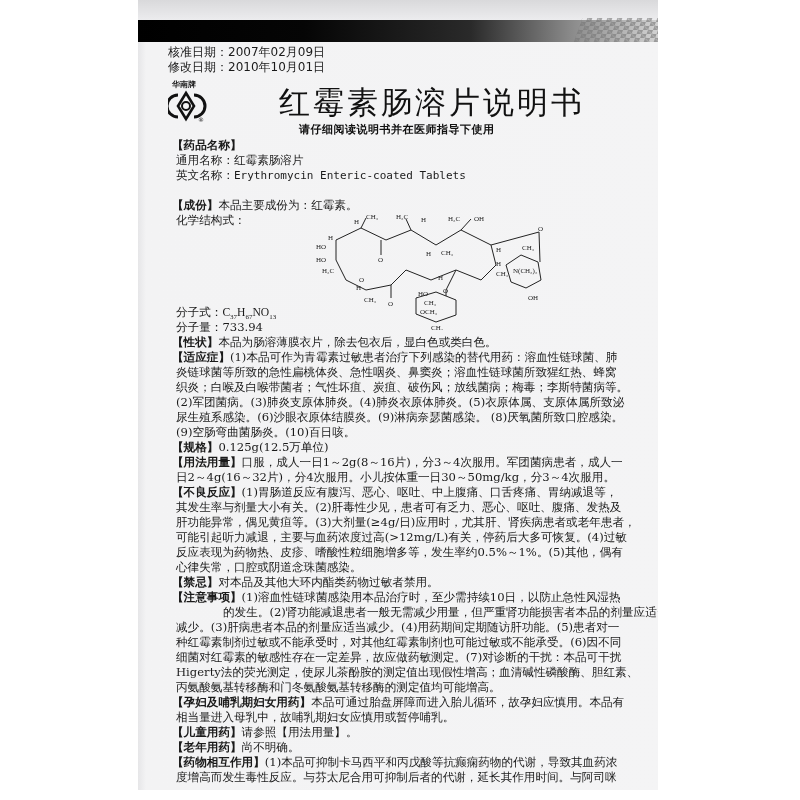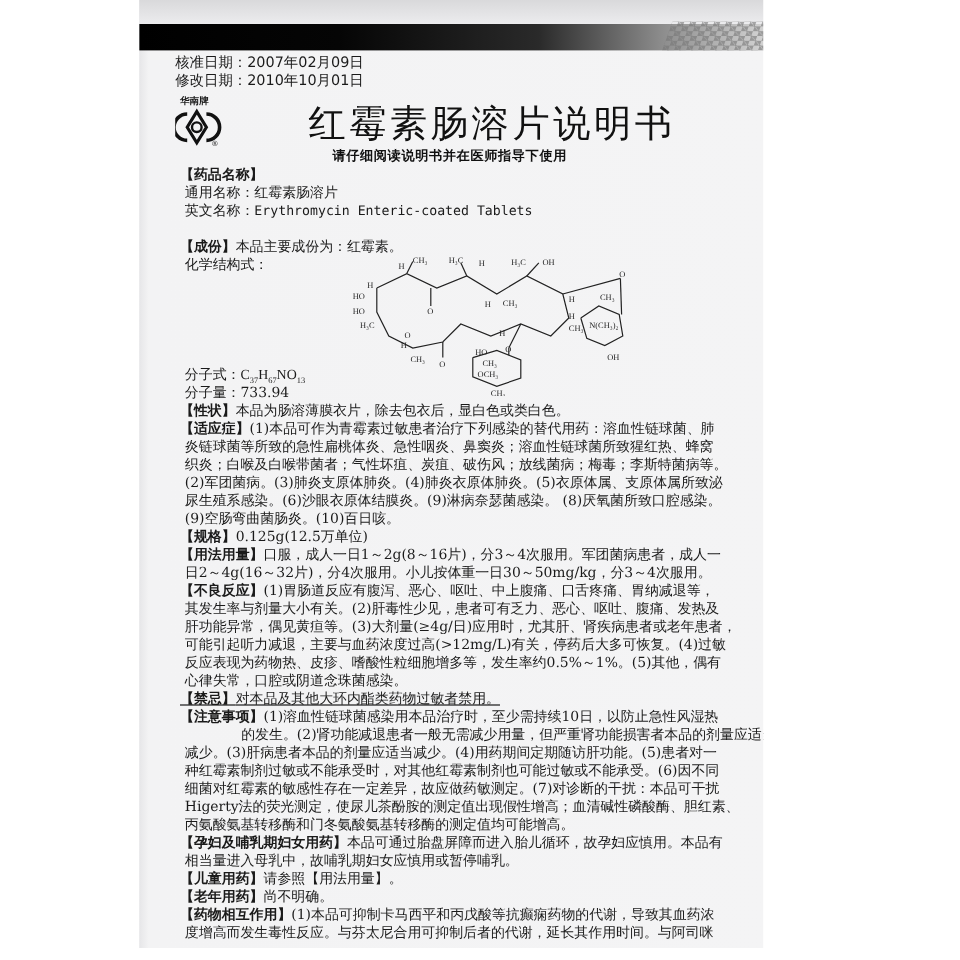--- a/index.html
+++ b/index.html
@@ -2,21 +2,21 @@
 <html><head>
 <meta charset="utf-8">
 <style>
   html, body { margin:0; padding:0; }
   body {
     width:800px; height:800px; overflow:hidden; position:relative;
     background:#ffffff;
     font-family:"DejaVu Serif","Liberation Serif",serif;
   }
   .paper {
-    position:absolute; left:116px; top:0; width:520px; height:790px;
+    position:absolute; left:138px; top:0; width:520px; height:790px;
     background:linear-gradient(90deg,#e6e6e8 0px,#f3f3f4 8px,#f4f4f5 540px,#e9e9ea 555px);
     overflow:hidden;
   }
   .top-fade {
     position:absolute; left:0; top:0; width:555px; height:20px;
     background:linear-gradient(180deg,#d9d9db,#ececee);
   }
   .black-bar {
     position:absolute; left:0; top:20px; width:555px; height:22px;
     background:linear-gradient(90deg,#000 0%,#050505 30%,#2a2a2a 60%,#8a8a8a 78%,#d8d8d8 95%);
@@ -156,21 +156,21 @@
       <div class="txt line indent" style="top: 425px;"><span>(9)空肠弯曲菌肠炎。(10)百日咳。</span></div>
       <div class="txt line" style="top: 440px;"><span class="section">【规格】</span><span>0.125g(12.5万单位)</span></div>
       <div class="txt line" style="top: 455px;"><span class="section">【用法用量】</span><span>口服，成人一日1～2g(8～16片)，分3～4次服用。军团菌病患者，成人一</span></div>
       <div class="txt line indent" style="top: 470px;"><span>日2～4g(16～32片)，分4次服用。小儿按体重一日30～50mg/kg，分3～4次服用。</span></div>
       <div class="txt line" style="top: 485px;"><span class="section">【不良反应】</span><span>(1)胃肠道反应有腹泻、恶心、呕吐、中上腹痛、口舌疼痛、胃纳减退等，</span></div>
       <div class="txt line indent" style="top: 500px;"><span>其发生率与剂量大小有关。(2)肝毒性少见，患者可有乏力、恶心、呕吐、腹痛、发热及</span></div>
       <div class="txt line indent" style="top: 515px;"><span>肝功能异常，偶见黄疸等。(3)大剂量(≥4g/日)应用时，尤其肝、肾疾病患者或老年患者，</span></div>
       <div class="txt line indent" style="top: 530px;"><span>可能引起听力减退，主要与血药浓度过高(&gt;12mg/L)有关，停药后大多可恢复。(4)过敏</span></div>
       <div class="txt line indent" style="top: 545px;"><span>反应表现为药物热、皮疹、嗜酸性粒细胞增多等，发生率约0.5%～1%。(5)其他，偶有</span></div>
       <div class="txt line indent" style="top: 560px;"><span>心律失常，口腔或阴道念珠菌感染。</span></div>
-      <div class="txt line" style="top: 575px; text-decoration: underline;"><span class="section">【禁忌】</span><span>对本品及其他大环内酯类药物过敏者禁用。</span></div>
+      <div class="txt line" style="top: 575px;"><span class="section">【禁忌】</span><span>对本品及其他大环内酯类药物过敏者禁用。</span></div>
       <div class="txt line" style="top: 590px;"><span class="section">【注意事项】</span><span>(1)溶血性链球菌感染用本品治疗时，至少需持续10日，以防止急性风湿热</span></div>
       <div class="txt line indent" style="top: 605px; padding-left: 47px;"><span>的发生。(2)肾功能减退患者一般无需减少用量，但严重肾功能损害者本品的剂量应适当</span></div>
       <div class="txt line indent" style="top: 620px;"><span>减少。(3)肝病患者本品的剂量应适当减少。(4)用药期间定期随访肝功能。(5)患者对一</span></div>
       <div class="txt line indent" style="top: 635px;"><span>种红霉素制剂过敏或不能承受时，对其他红霉素制剂也可能过敏或不能承受。(6)因不同</span></div>
       <div class="txt line indent" style="top: 650px;"><span>细菌对红霉素的敏感性存在一定差异，故应做药敏测定。(7)对诊断的干扰：本品可干扰</span></div>
       <div class="txt line indent" style="top: 665px;"><span>Higerty法的荧光测定，使尿儿茶酚胺的测定值出现假性增高；血清碱性磷酸酶、胆红素、</span></div>
       <div class="txt line indent" style="top: 680px;"><span>丙氨酸氨基转移酶和门冬氨酸氨基转移酶的测定值均可能增高。</span></div>
       <div class="txt line" style="top: 695px;"><span class="section">【孕妇及哺乳期妇女用药】</span><span>本品可通过胎盘屏障而进入胎儿循环，故孕妇应慎用。本品有</span></div>
       <div class="txt line indent" style="top: 710px;"><span>相当量进入母乳中，故哺乳期妇女应慎用或暂停哺乳。</span></div>
       <div class="txt line" style="top: 725px; text-align: right;"><span class="section">【儿童用药】</span><span>请参照【用法用量】。</span></div>

